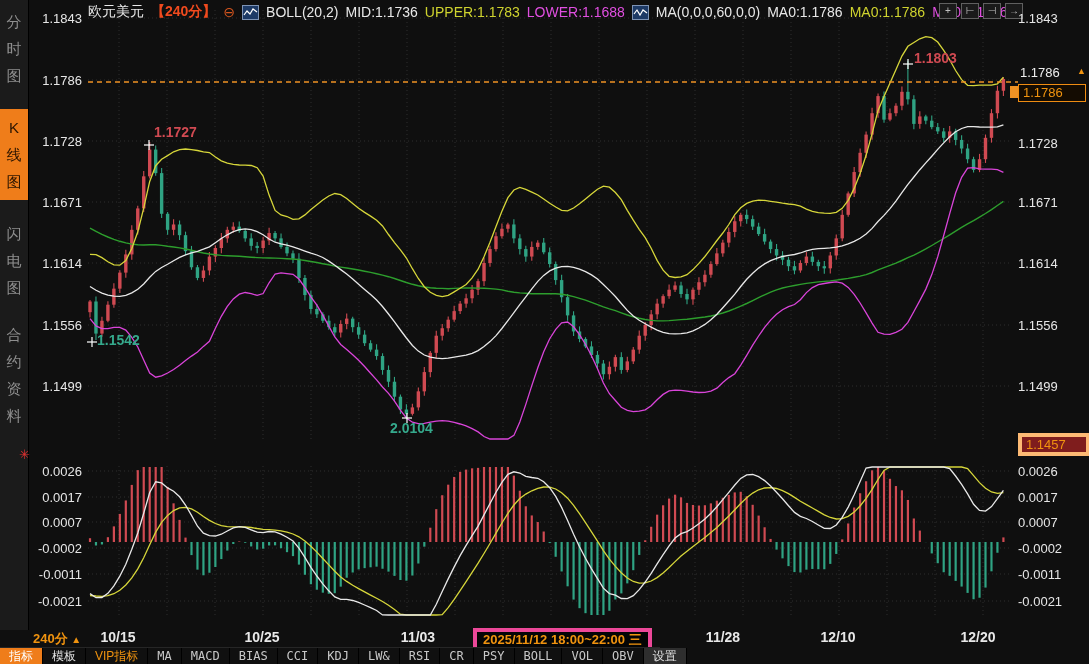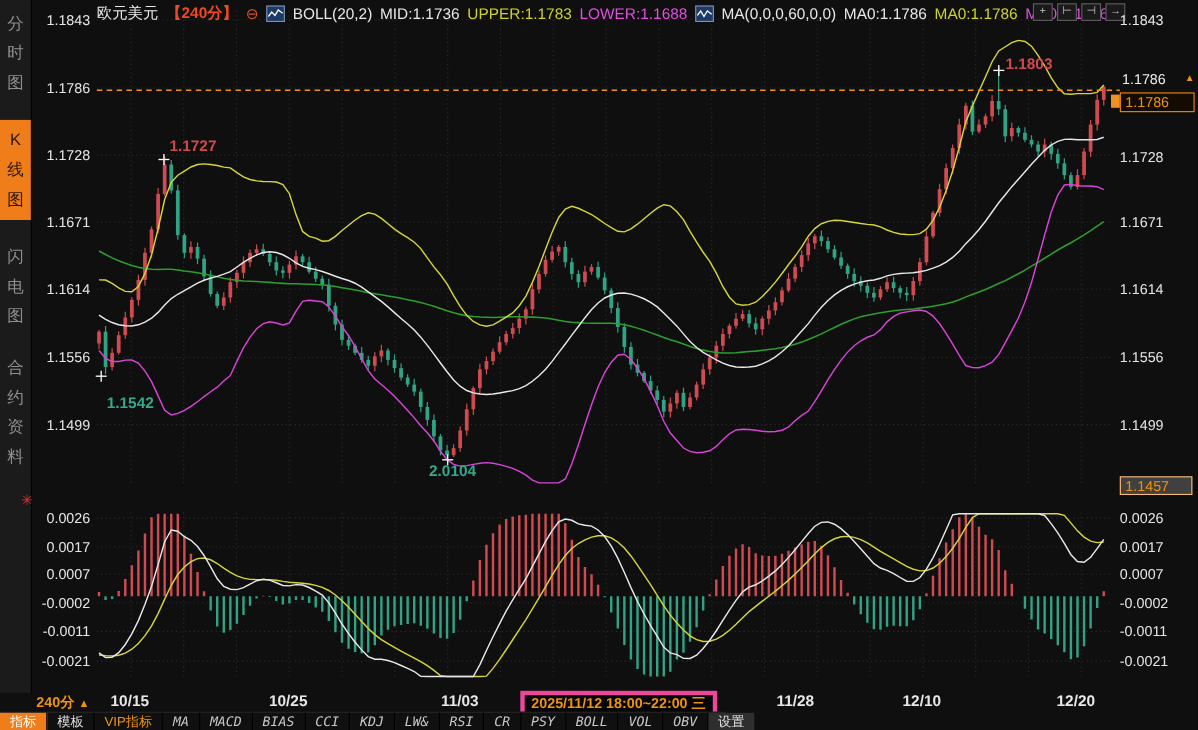--- a/index.html
+++ b/index.html
@@ -28,36 +28,36 @@
   .axis-left{left:32px;width:50px;text-align:right;}
   .axis-right{left:1018px;text-align:left;}
   .x-tick{position:absolute;top:629px;transform:translateX(-50%);font-size:14px;font-weight:bold;color:#e8e8e8;}
   
   .ann{position:absolute;font-size:14px;font-weight:bold;white-space:nowrap;}
   
   #last-label{position:absolute;left:1020px;top:72px;transform:translateY(-50%);font-size:13px;color:#eee;}
   #last-arrow{position:absolute;left:1077px;top:66px;font-size:9px;color:#f0930f;}
   #last-box{position:absolute;left:1018px;top:84px;width:62px;height:16px;border:1px solid #ef8c12;
             background:#140c02;color:#f0930f;font-size:13px;line-height:16px;padding-left:4px;}
-  #low-box{position:absolute;left:1018px;top:433px;width:60px;height:15px;border:1px solid #fdba74;
-           background:#404040;color:#f0930f;font-size:13px;line-height:15px;padding-left:4px;}
+  #low-box{position:absolute;left:1018px;top:433px;width:60px;height:15px;border:4px solid #fdba74;
+           background:#7f1d1d;color:#f0930f;font-size:13px;line-height:15px;padding-left:4px;}
   
   #macd-header{position:absolute;left:88px;top:447px;display:flex;gap:10px;font-size:14px;white-space:nowrap;}
   #macd-star{position:absolute;left:19px;top:447px;font-size:13px;color:#e03030;}
   
   #period-label{position:absolute;left:33px;top:630px;font-size:13px;font-weight:bold;color:#f0930f;cursor:pointer;}
   #period-label .arr{font-size:10px;}
   #date-box{position:absolute;left:473px;top:628px;height:16px;border:4px solid #ec4899;background:#050505;
             color:#f0930f;font-size:13px;font-weight:bold;line-height:16px;padding:0 6px;white-space:nowrap;}
   #toolbar{position:absolute;left:0;top:647px;width:660px;height:17px;display:flex;border-top:1px solid #262626;
            background:#101010;font-size:12px;align-items:stretch;justify-content:space-between;}
   .tb-item{padding:0 9px;line-height:16px;border-right:1px solid #000;color:#e0e0e0;cursor:pointer;white-space:nowrap;}
   .tb-item.active{background:#ef7d1a;color:#fff;}
   .tb-item.vip{color:#f0930f;}
-  .tb-item.mono{font-family:"DejaVu Sans Mono",monospace;color:#c8c8c8;font-style:italic;}
+  .tb-item.mono{font-family:"DejaVu Sans Mono",monospace;color:#c8c8c8;}
   .tb-item.settings{background:#2e2e2e;}
   #watermark{position:absolute;right:4px;bottom:0px;font-size:42px;font-weight:bold;letter-spacing:1px;
              color:rgba(215,215,215,0.8);line-height:44px;}
 </style>
 </head>
 <body>
 
 <div id="app">
   <svg id="chart-svg" width="1089" height="664">
       <line x1="88" y1="18" x2="1010" y2="18" stroke="#2e2e2e" stroke-width="1" stroke-dasharray="1 3"></line>
@@ -703,15 +703,15 @@
     <div class="axis-label axis-left" style="top: 601px;">-0.0021</div>
     <div class="axis-label axis-right" style="top: 601px;">-0.0021</div>
     <div class="x-tick" style="left: 118px;">10/15</div>
     <div class="x-tick" style="left: 262px;">10/25</div>
     <div class="x-tick" style="left: 418px;">11/03</div>
     <div class="x-tick" style="left: 697px; margin-left: 26px;">11/28</div>
     <div class="x-tick" style="left: 838px;">12/10</div>
     <div class="x-tick" style="left: 978px;">12/20</div>
     <div class="ann" style="left: 154px; top: 124px; color: rgb(208, 74, 82);">1.1727</div>
     <div class="ann" style="left: 914px; top: 50px; color: rgb(208, 74, 82);">1.1803</div>
-    <div class="ann" style="left: 97px; top: 358px; color: rgb(53, 169, 140);">1.1542</div>
+    <div class="ann" style="left: 97px; top: 332px; color: rgb(53, 169, 140);">1.1542</div>
     <div class="ann" style="left: 390px; top: 420px; color: rgb(53, 169, 140);">2.0104</div>
   </div>
 
 </body></html>

